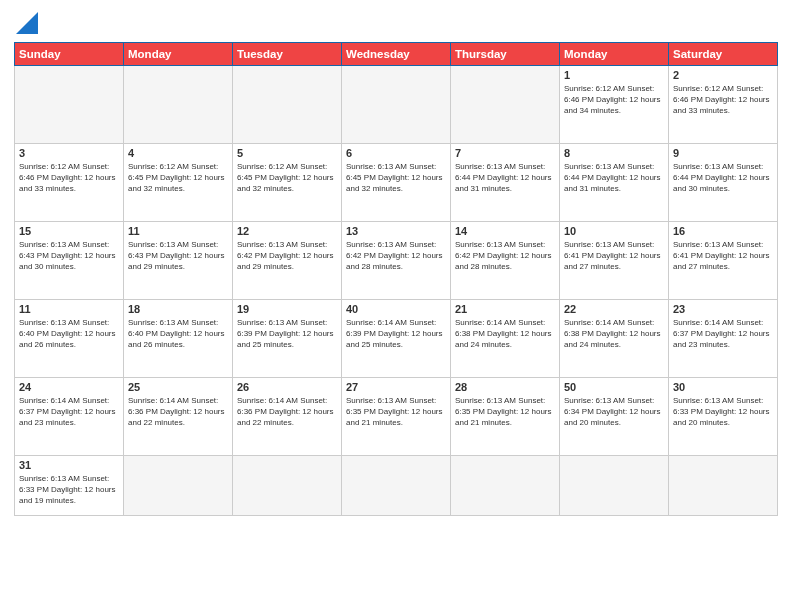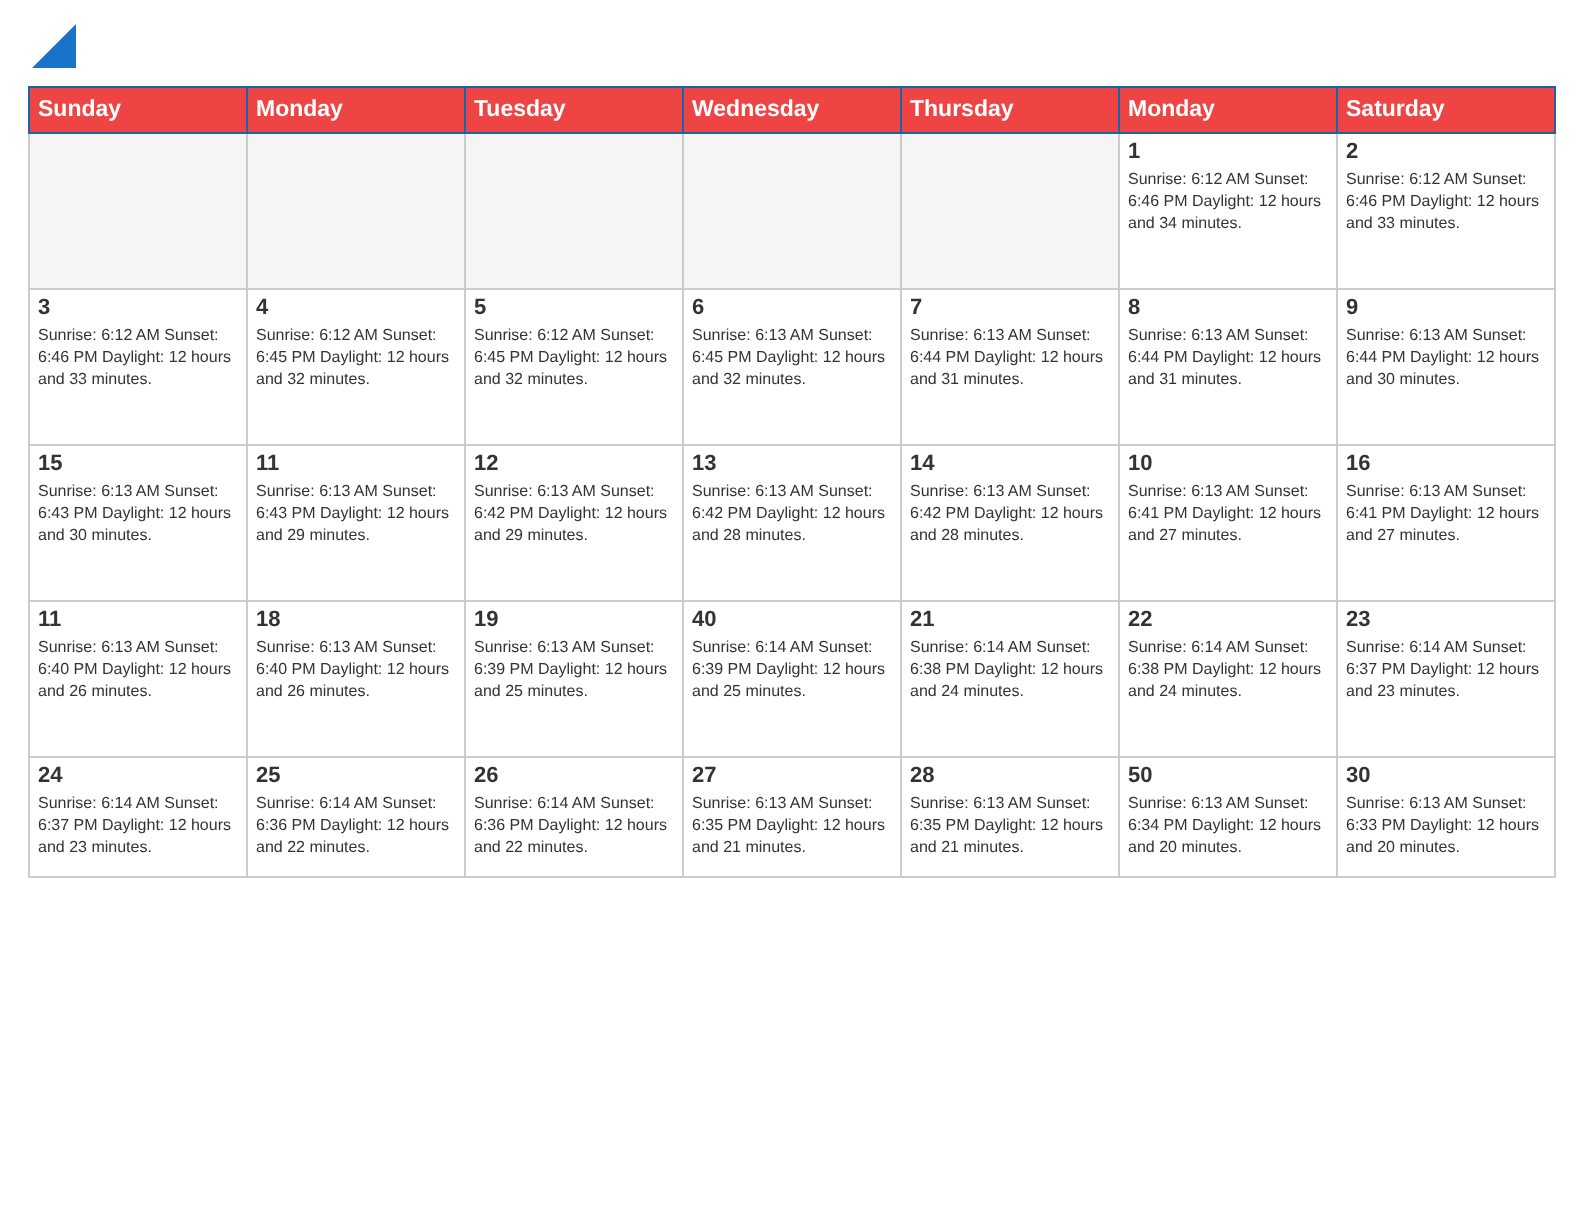--- a/index.html
+++ b/index.html
@@ -311,16 +311,30 @@
 Sunset: 6:34 PM
 Daylight: 12 hours and 20 minutes.</div>
             </td>
             <td>
               <span class="day-num">30</span>
               <div class="day-info">Sunrise: 6:13 AM
 Sunset: 6:33 PM
 Daylight: 12 hours and 20 minutes.</div>
             </td>
           </tr>
+          <tr>
+            <td>
+              <span class="day-num">31</span>
+              <div class="day-info">Sunrise: 6:13 AM
+Sunset: 6:33 PM
+Daylight: 12 hours and 19 minutes.</div>
+            </td>
+            <td class="empty"></td>
+            <td class="empty"></td>
+            <td class="empty"></td>
+            <td class="empty"></td>
+            <td class="empty"></td>
+            <td class="empty"></td>
+          </tr>
         </tbody>
     </table>
   </div>
 </div>
 
 </body></html>

